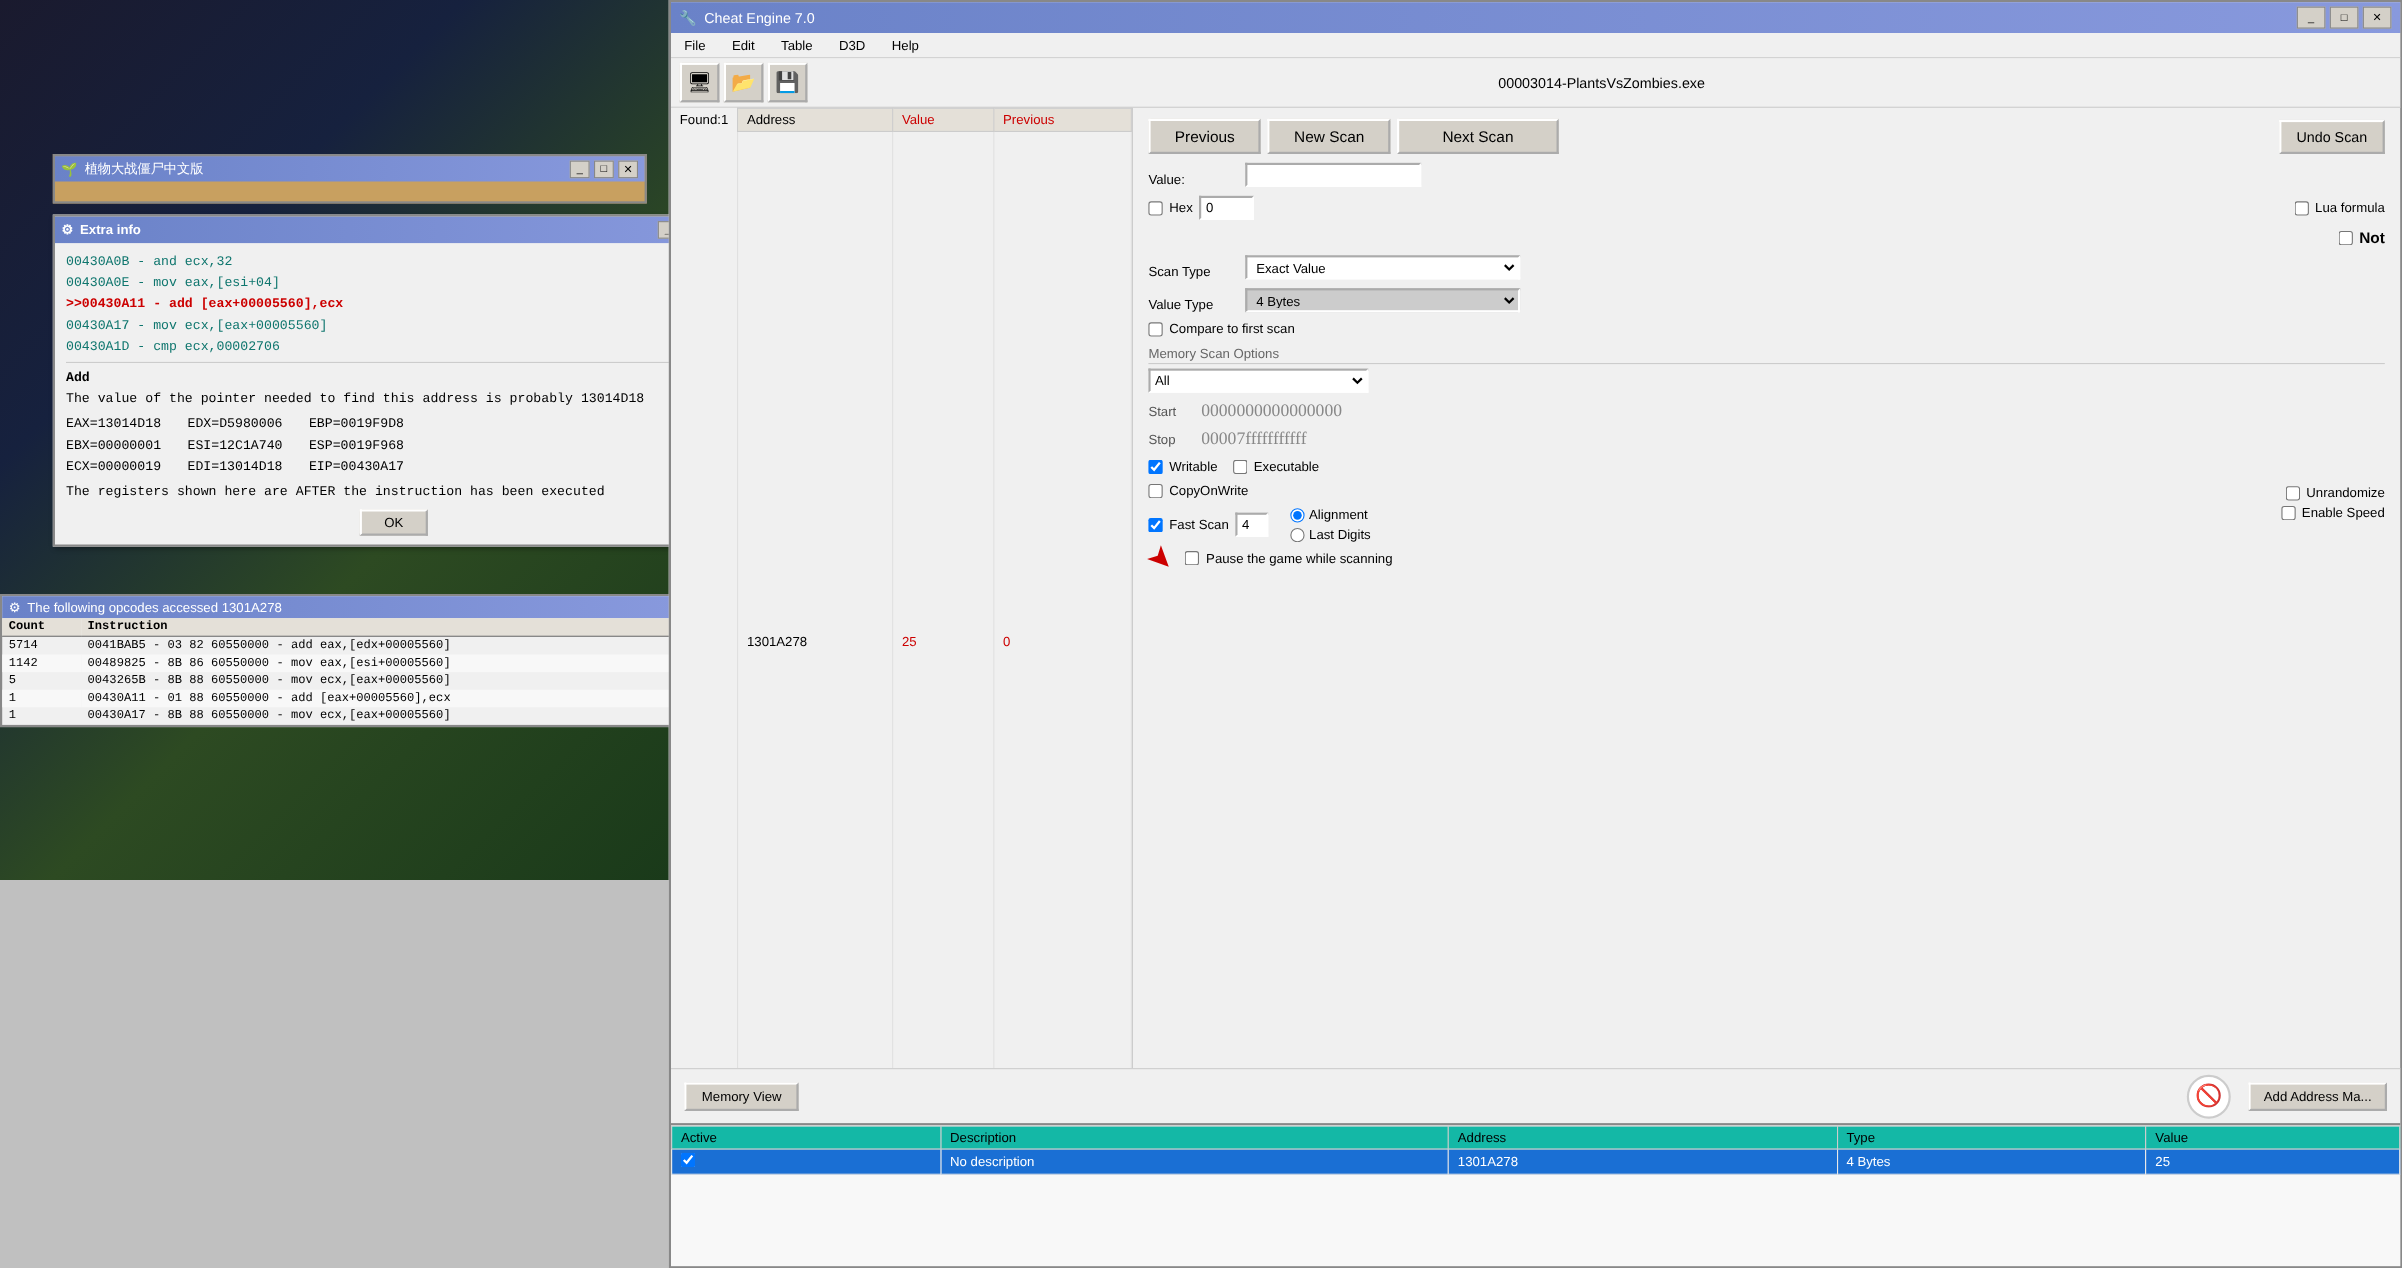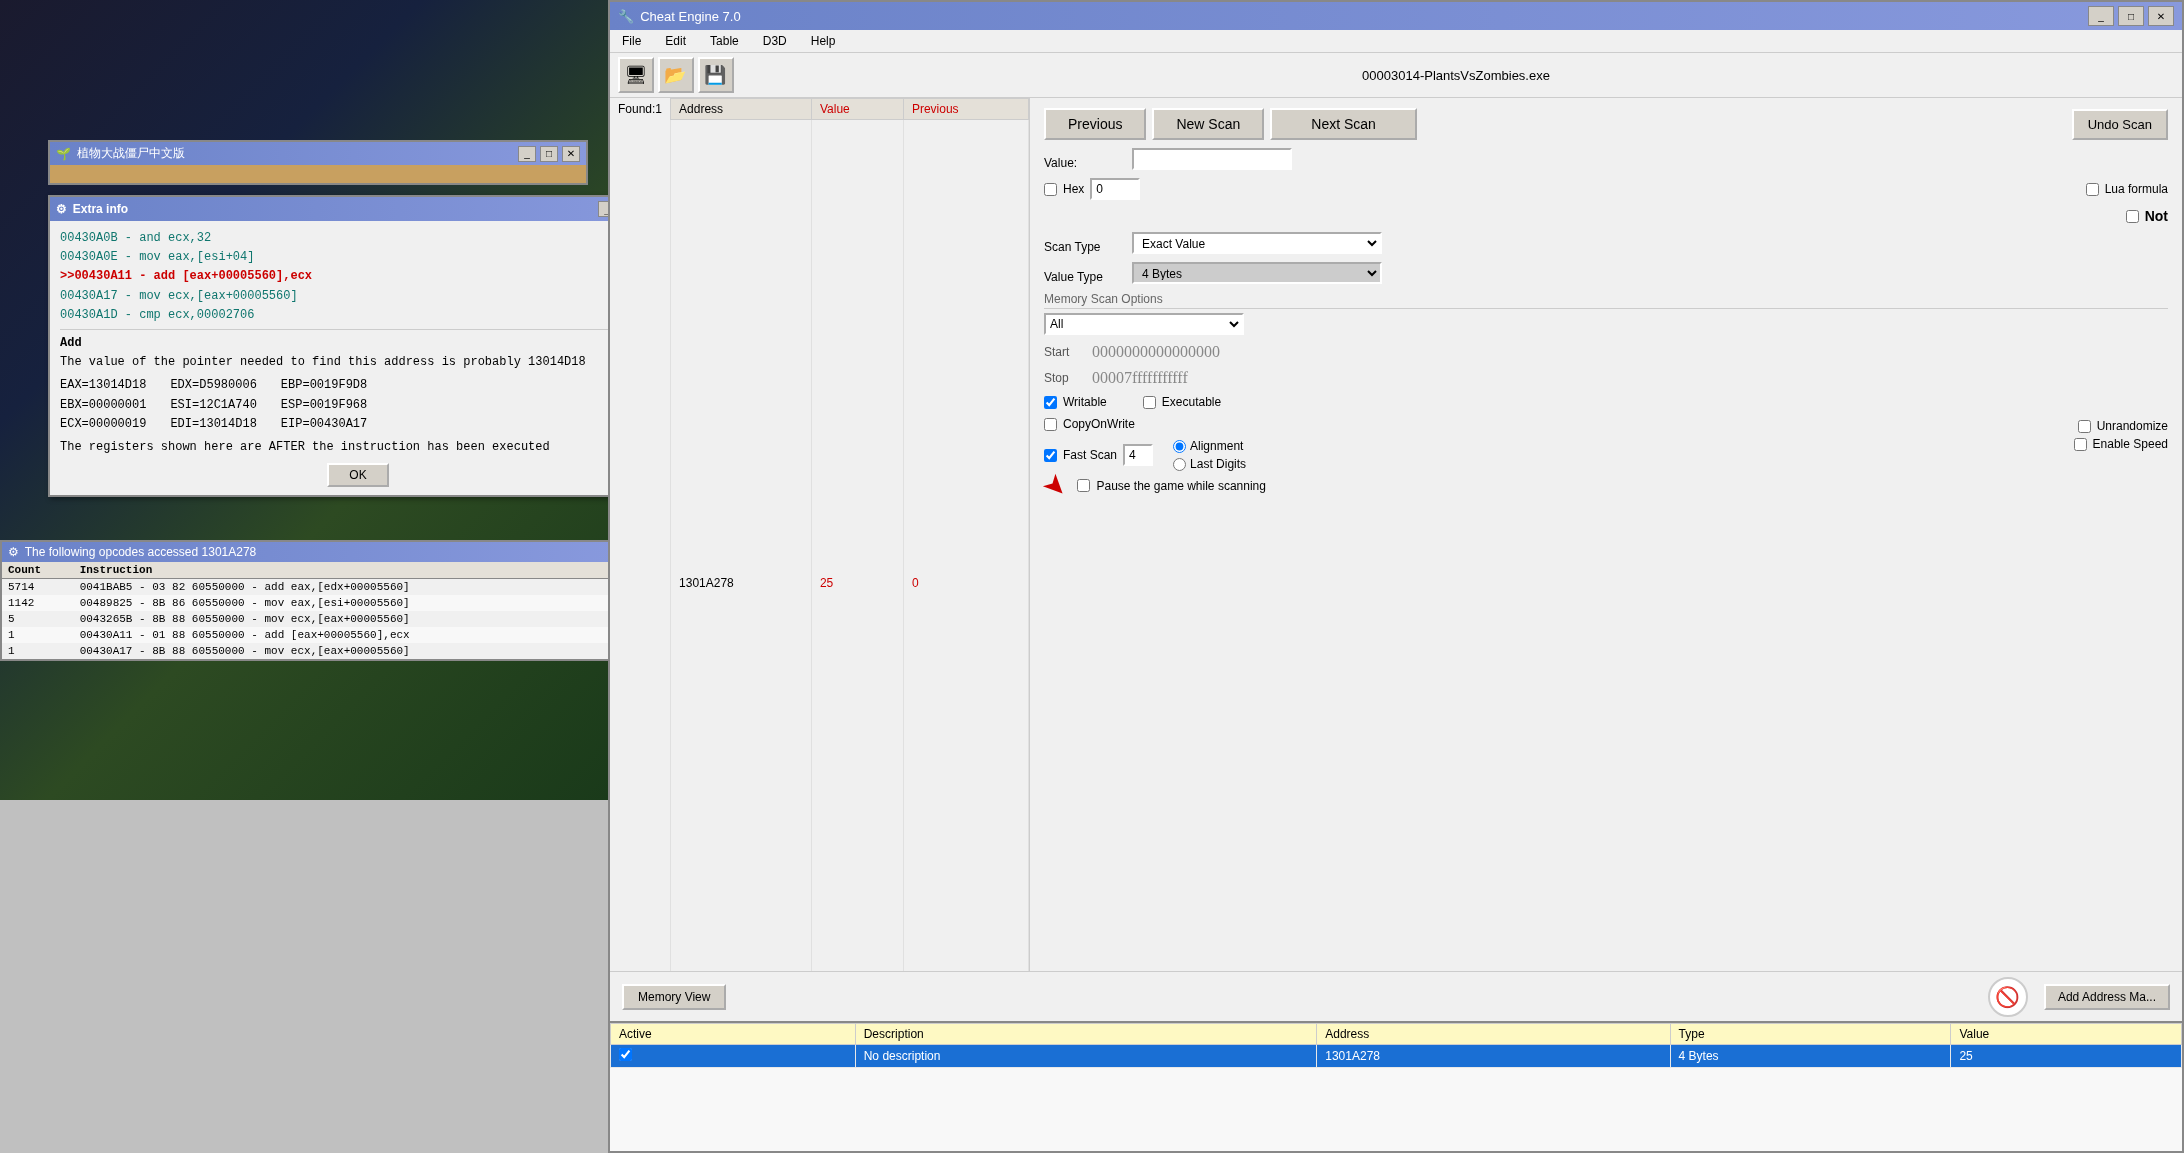--- a/index.html
+++ b/index.html
@@ -333,21 +333,21 @@
       height: 130px;
       background: #f8f8f8;
       border-top: 2px solid #888;
     }
     .addr-list-table {
       width: 100%;
       border-collapse: collapse;
       font-size: 12px;
     }
     .addr-list-table th {
-      background: #fef9c3;
+      background: #14b8a6;
       border: 1px solid #ccc;
       padding: 3px 8px;
       text-align: left;
       font-weight: normal;
     }
     .addr-list-table td {
       padding: 3px 8px;
       border: 1px solid #e8e8e8;
     }
     .addr-list-table tr.selected td {
@@ -599,38 +599,42 @@
         </select>
       </div>
 
       <div class="field-row">
         <span class="field-label">Value Type</span>
         <select class="select-input" style="background:#ccc;">
           <option>4 Bytes</option>
         </select>
       </div>
 
+      <div class="checkbox-row">
+        <input type="checkbox" style="">
+        <span>Compare to first scan</span>
+      </div>
 
       <div>
         <div class="section-label">Memory Scan Options</div>
         <select class="mem-select">
           <option>All</option>
         </select>
       </div>
 
       <div class="addr-row">
         <span class="addr-label">Start</span>
         <span class="addr-value">0000000000000000</span>
       </div>
       <div class="addr-row">
         <span class="addr-label">Stop</span>
         <span class="addr-value">00007fffffffffff</span>
       </div>
 
-      <div style="display:flex;gap:36px;align-items:center;">
+      <div style="display:flex;gap:14px;align-items:center;">
         <div class="checkbox-row">
           <input type="checkbox" checked="" style="">
           <span>Writable</span>
         </div>
         <div class="checkbox-row">
           <input type="checkbox" style="">
           <span>Executable</span>
         </div>
       </div>
 

